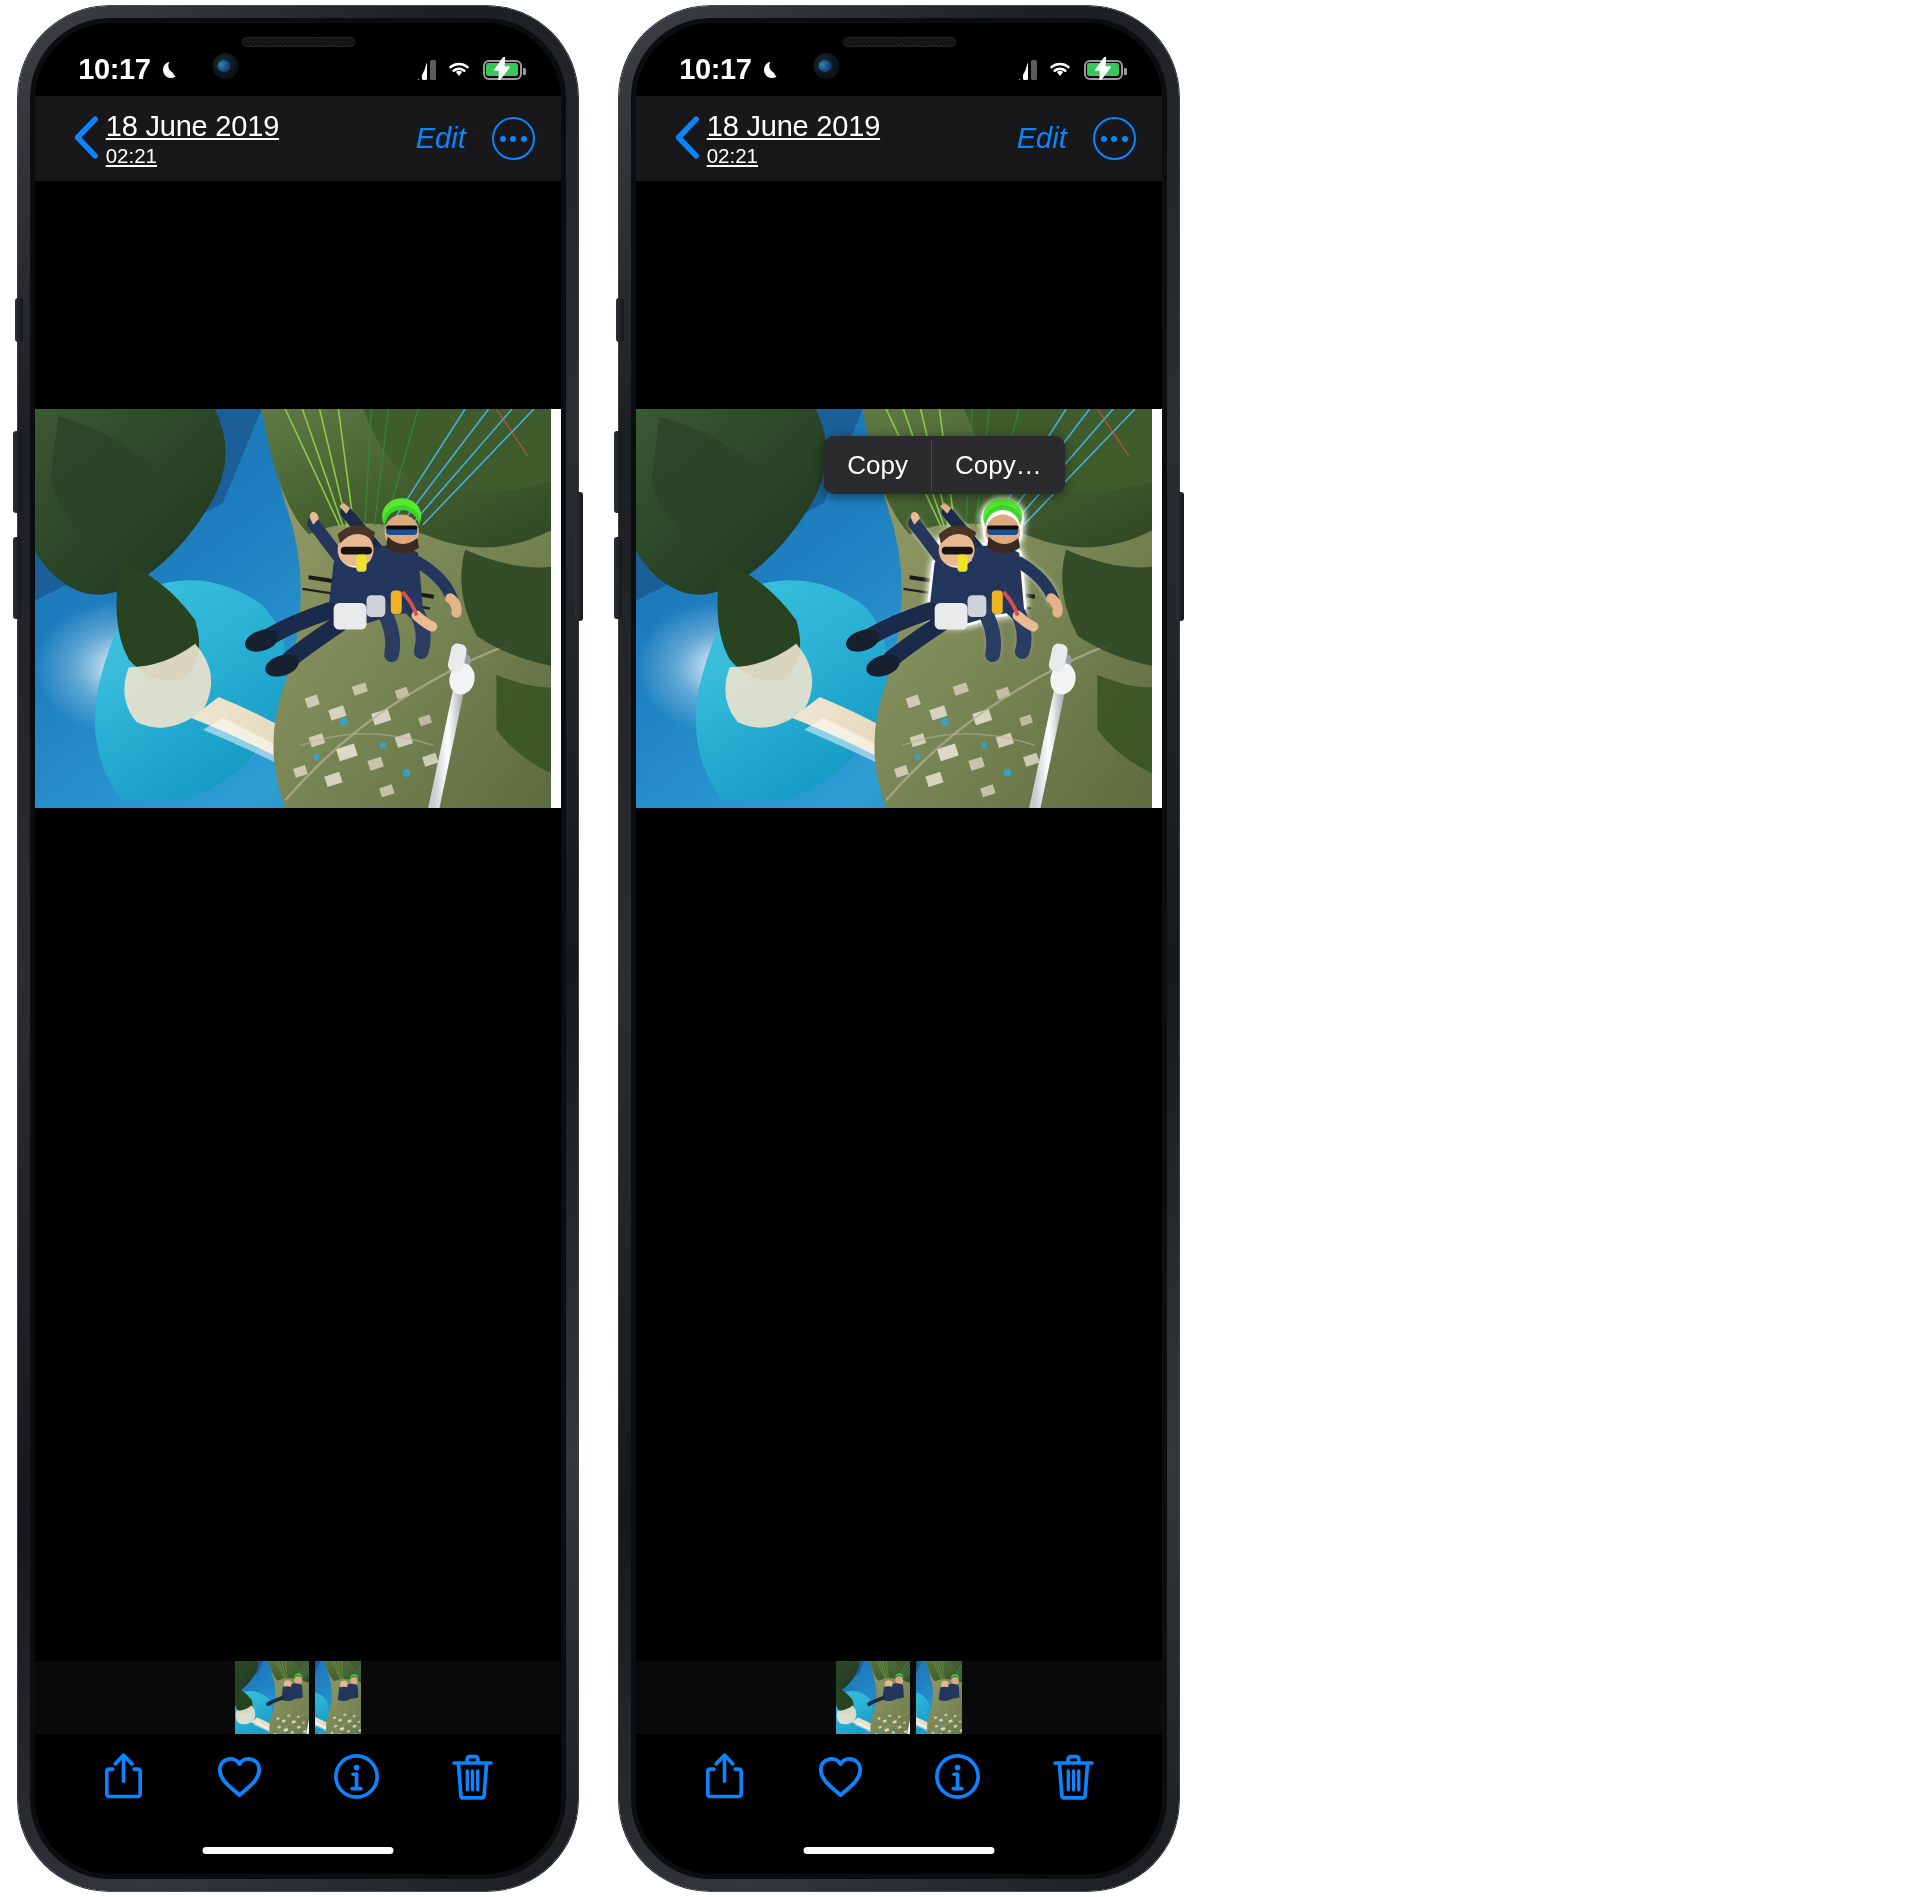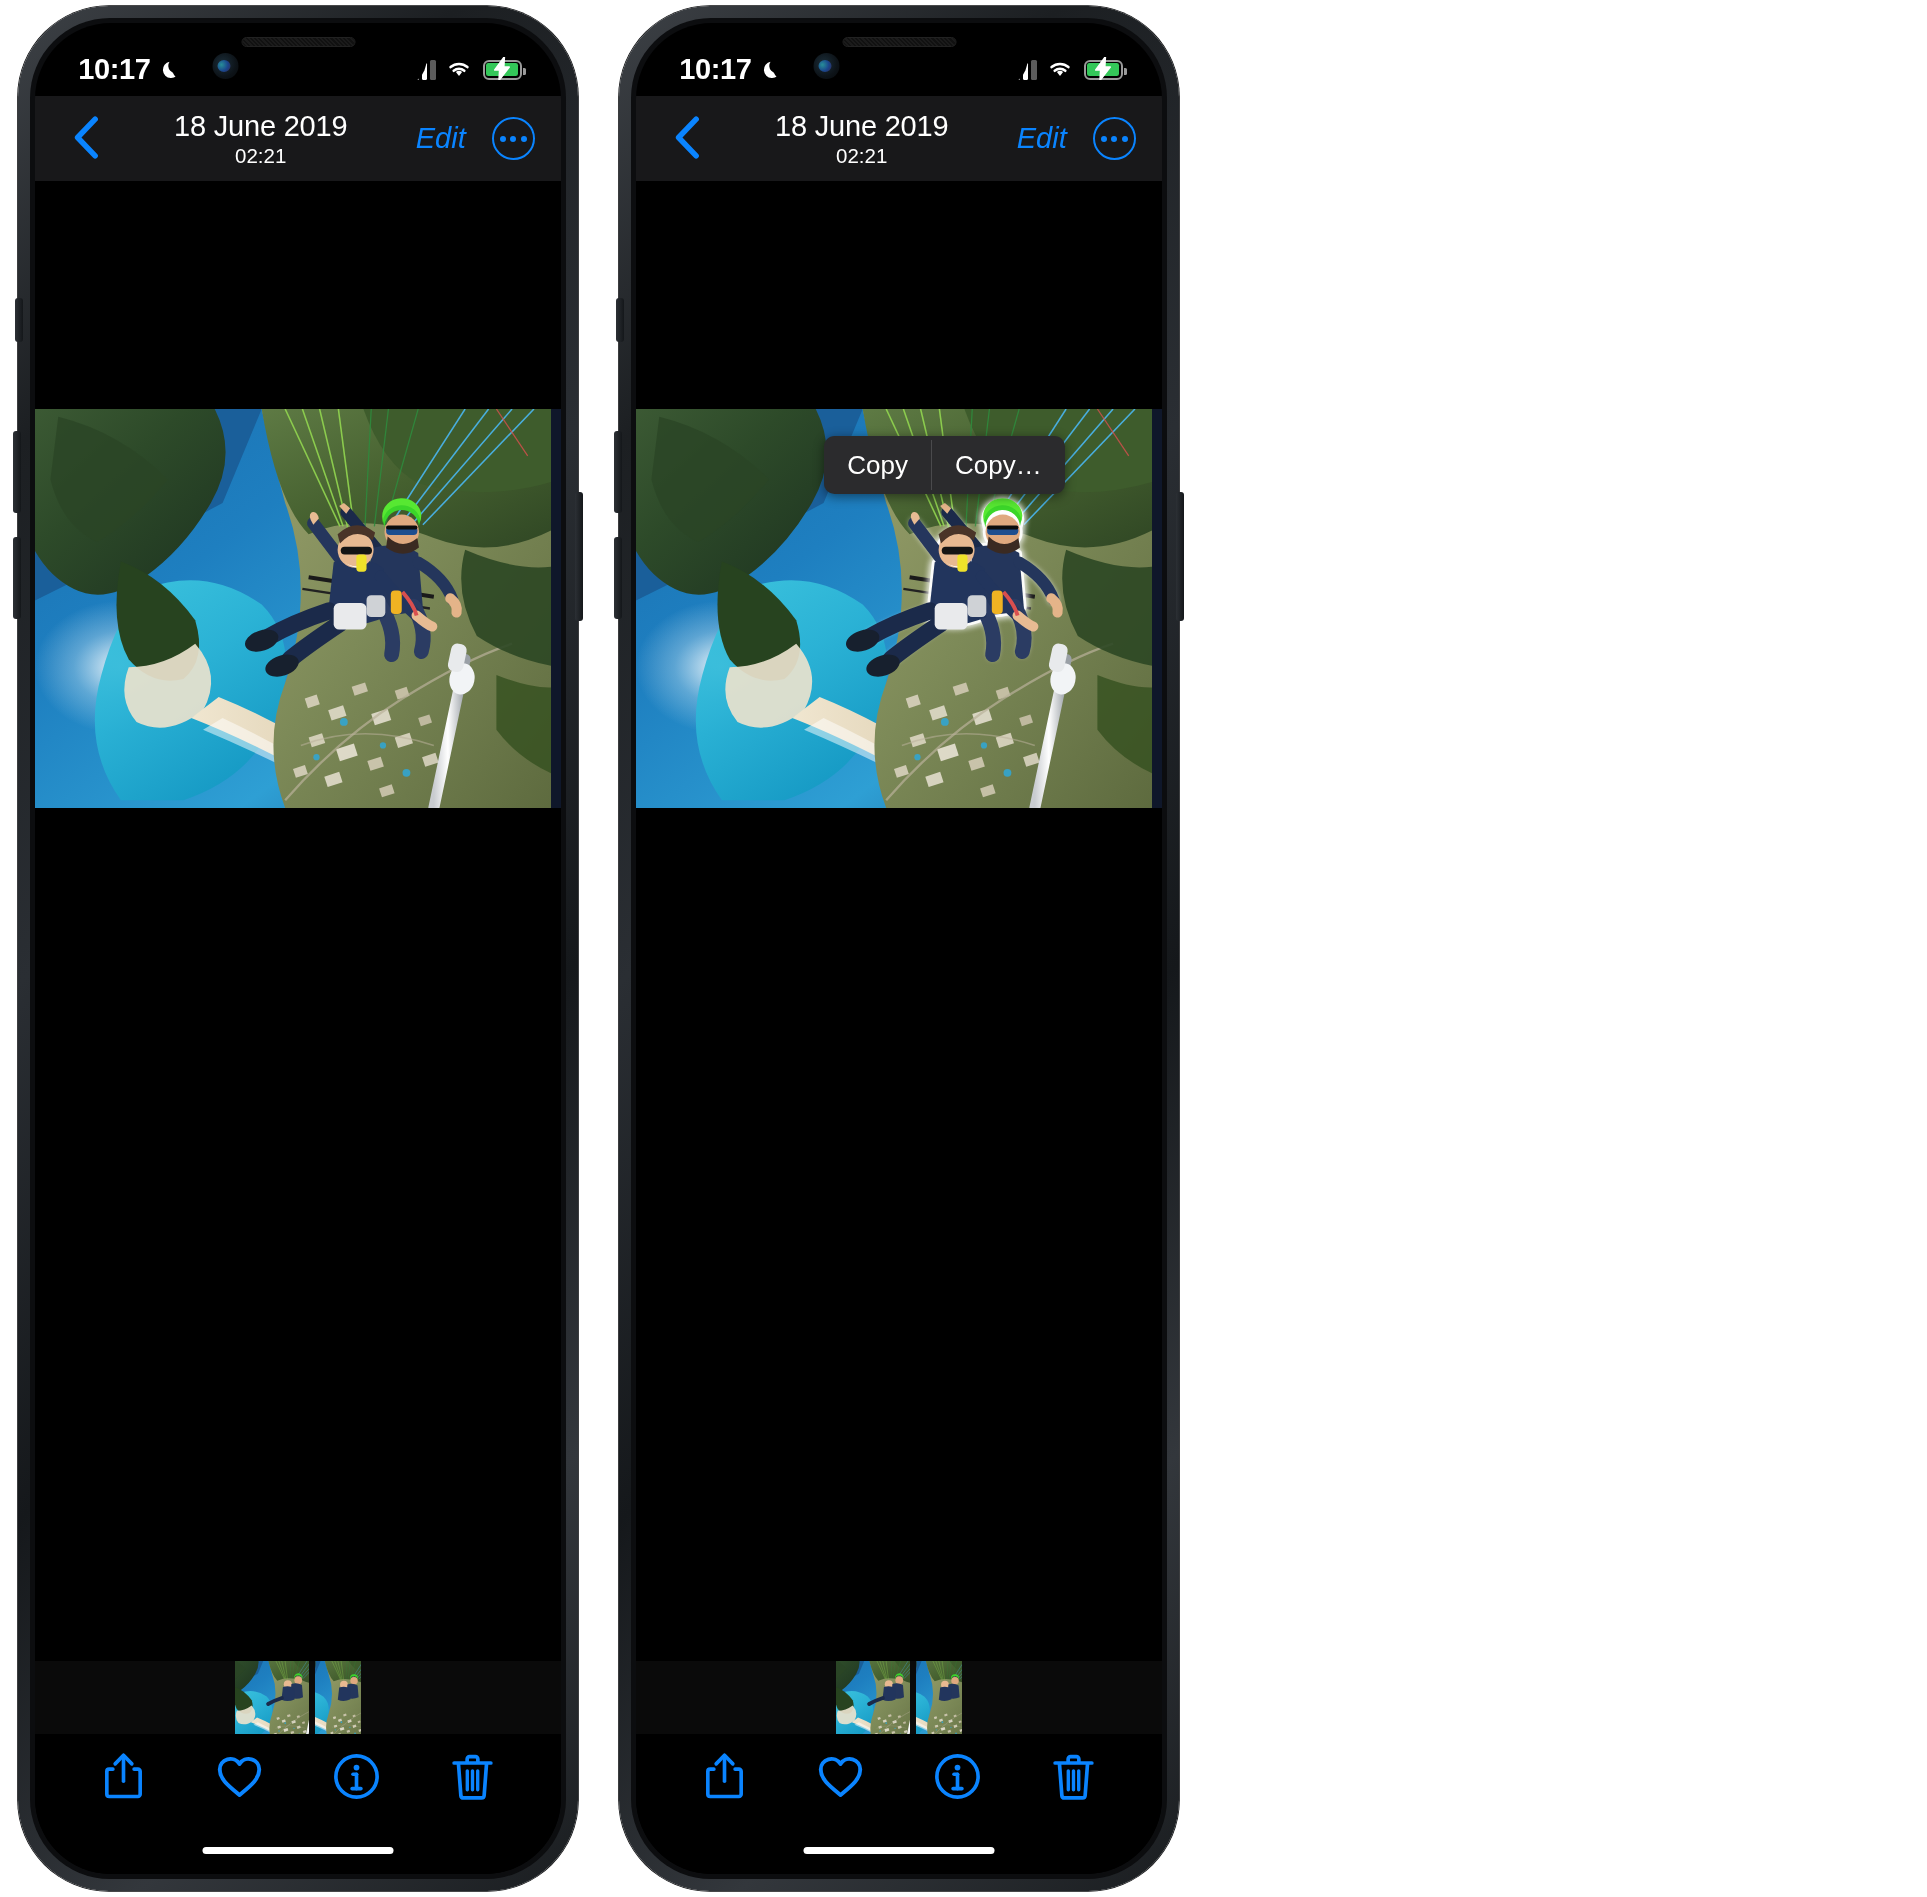--- a/index.html
+++ b/index.html
@@ -98,36 +98,36 @@
   .battery .fill { width:100%; height:100%; background:#34c759; border-radius:2.3px; }
   .battery .bolt { position:absolute; left:50%; top:50%; transform:translate(-50%,-50%); }
 
   
   .navbar {
     position:absolute; top:73px; left:0; width:100%; height:85px;
     background:#18181a; display:flex; align-items:center;
     padding:0 26px 0 23px; z-index:14;
   }
   .nav-back { width:55px; display:flex; align-items:center; justify-content:center; cursor:pointer; }
-  .nav-title { flex:1; text-align:center; color:#fff; line-height:1.06; margin-left:-7.6px;}
+  .nav-title { flex:1; color:#fff; line-height:1.06; margin-left:-7.6px;text-decoration:underline;}
   .nav-title .t1 { font-size:29px; font-weight:400; letter-spacing:-0.2px; }
   .nav-title .t2 { font-size:20.5px; font-weight:400; color:#fff; margin-top:3.8px; }
   .nav-actions { display:flex; align-items:center; gap:26px;font-style:italic; }
   .nav-edit { color:#0a84ff; font-size:29px; font-weight:400; cursor:pointer; }
   .nav-more {
     width:43px; height:43px; border-radius:50%; border:2.7px solid #0a84ff;
     display:flex; align-items:center; justify-content:center; gap:4.6px; cursor:pointer;
   }
   .nav-more i { width:6px; height:6px; border-radius:50%; background:#0a84ff; display:block; }
 
   
   .content { position:absolute; top:158px; left:0; width:100%; bottom:0; background:#000; }
   .photo-wrap {
     position:absolute; top:228px; left:0; width:100%; height:399px;
-    overflow:hidden; background:#0f172a;
+    overflow:hidden; background:#ffffff;
   }
   .photo { position:absolute; inset:0; overflow:hidden; }
 
   
   .ctxmenu {
     position:absolute; top:26.6px; left:188px;
     display:flex; background:#2b2b2d; border-radius:10.6px; overflow:hidden;
     z-index:30; box-shadow:0 2.3px 10.6px rgba(0,0,0,.45);
   }
   .ctxmenu .item {

